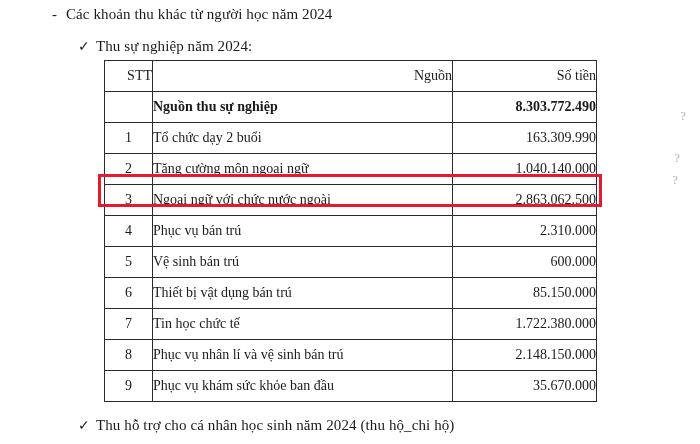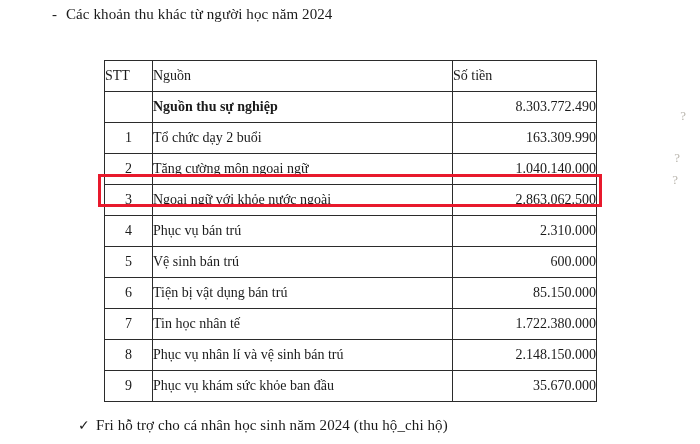--- a/index.html
+++ b/index.html
@@ -64,40 +64,40 @@
     font-size: 14px;
     line-height: 1;
     height: 30px;
     vertical-align: middle;
   }
   .col-stt { width: 48px; }
   .col-src { width: 300px; }
   .col-amt { width: 144px; }
 
   th.hdr {
-    text-align: left;
+    text-align: right;
     font-size: 14.5px;
     margin-left: 25px;
   }
   td.stt {
     text-align: center;
     font-size: 14px;
   }
   td.src {
     text-align: left;
     padding-left: 8px;
     font-size: 14px;
   }
   td.amt {
     text-align: right;
     padding-right: 10px;
     font-size: 14px;
   }
   tr.total td {
-    font-weight: normal;
+    font-weight: bold;
   }
   tr.total td.src {
     font-weight: bold;
     margin-left: 44px;
   }
 
   
   .highlight-box {
     position: absolute;
     left: 98px;
@@ -123,20 +123,23 @@
 </style>
 </head>
 <body>
 
 <div class="page">
 
   <div class="line-bullet bullet-dash">
     <span class="dash">-</span><span>Các khoản thu khác từ người học năm 2024</span>
   </div>
 
+  <div class="line-bullet bullet-check">
+    <span class="check">✓</span><span>Thu sự nghiệp năm 2024:</span>
+  </div>
 
   <table class="fin">
     <colgroup>
       <col class="col-stt">
       <col class="col-src">
       <col class="col-amt">
     </colgroup>
     <thead>
       <tr>
         <th class="hdr">STT</th>
@@ -155,59 +158,59 @@
         <td class="src">Tổ chức dạy 2 buổi</td>
         <td class="amt">163.309.990</td>
       </tr>
       <tr>
         <td class="stt">2</td>
         <td class="src">Tăng cường môn ngoại ngữ</td>
         <td class="amt">1.040.140.000</td>
       </tr>
       <tr>
         <td class="stt">3</td>
-        <td class="src">Ngoại ngữ với khỏe nước ngoài</td>
+        <td class="src">Ngoại ngữ với chức nước ngoài</td>
         <td class="amt">2.863.062.500</td>
       </tr>
       <tr>
         <td class="stt">4</td>
         <td class="src">Phục vụ bán trú</td>
         <td class="amt">2.310.000</td>
       </tr>
       <tr>
         <td class="stt">5</td>
         <td class="src">Vệ sinh bán trú</td>
         <td class="amt">600.000</td>
       </tr>
       <tr>
         <td class="stt">6</td>
-        <td class="src">Tiện bị vật dụng bán trú</td>
+        <td class="src">Thiết bị vật dụng bán trú</td>
         <td class="amt">85.150.000</td>
       </tr>
       <tr>
         <td class="stt">7</td>
-        <td class="src">Tin học nhân tế</td>
+        <td class="src">Tin học chức tế</td>
         <td class="amt">1.722.380.000</td>
       </tr>
       <tr>
         <td class="stt">8</td>
         <td class="src">Phục vụ nhân lí và vệ sinh bán trú</td>
         <td class="amt">2.148.150.000</td>
       </tr>
       <tr>
         <td class="stt">9</td>
         <td class="src">Phục vụ khám sức khỏe ban đầu</td>
         <td class="amt">35.670.000</td>
       </tr>
     </tbody>
   </table>
 
   <div class="highlight-box"></div>
 
   <div class="line-bullet bullet-check-bottom">
-    <span class="check">✓</span><span>Fri hỗ trợ cho cá nhân học sinh năm 2024 (thu hộ_chi hộ)</span>
+    <span class="check">✓</span><span>Thu hỗ trợ cho cá nhân học sinh năm 2024 (thu hộ_chi hộ)</span>
   </div>
 
   <div class="margin-mark mark-1">?</div>
   <div class="margin-mark mark-2">?</div>
   <div class="margin-mark mark-3">?</div>
 
 </div>
 
 </body></html>

